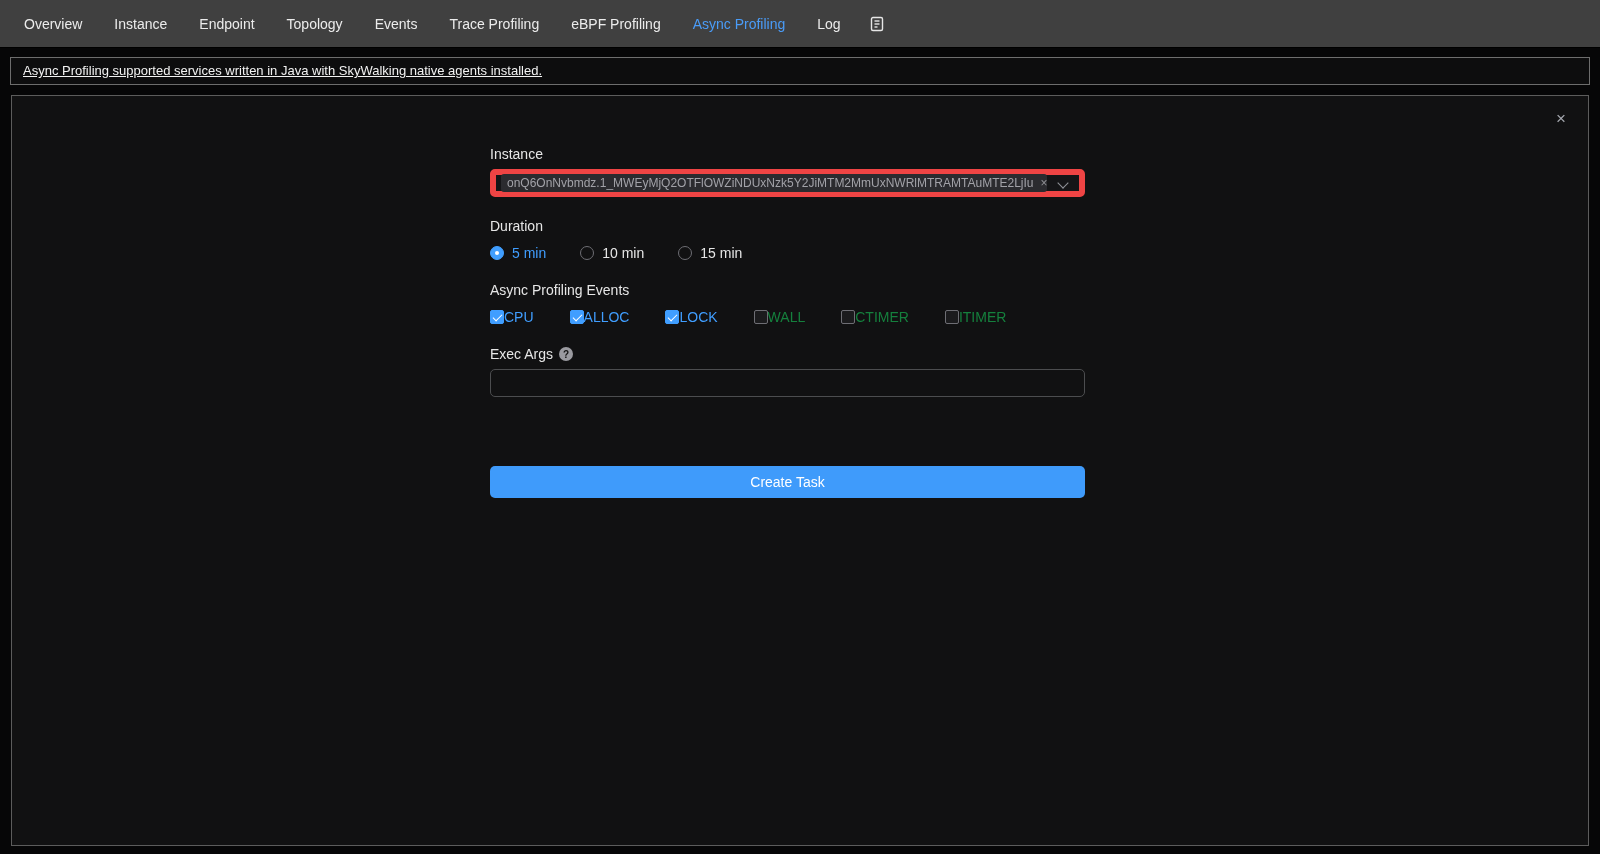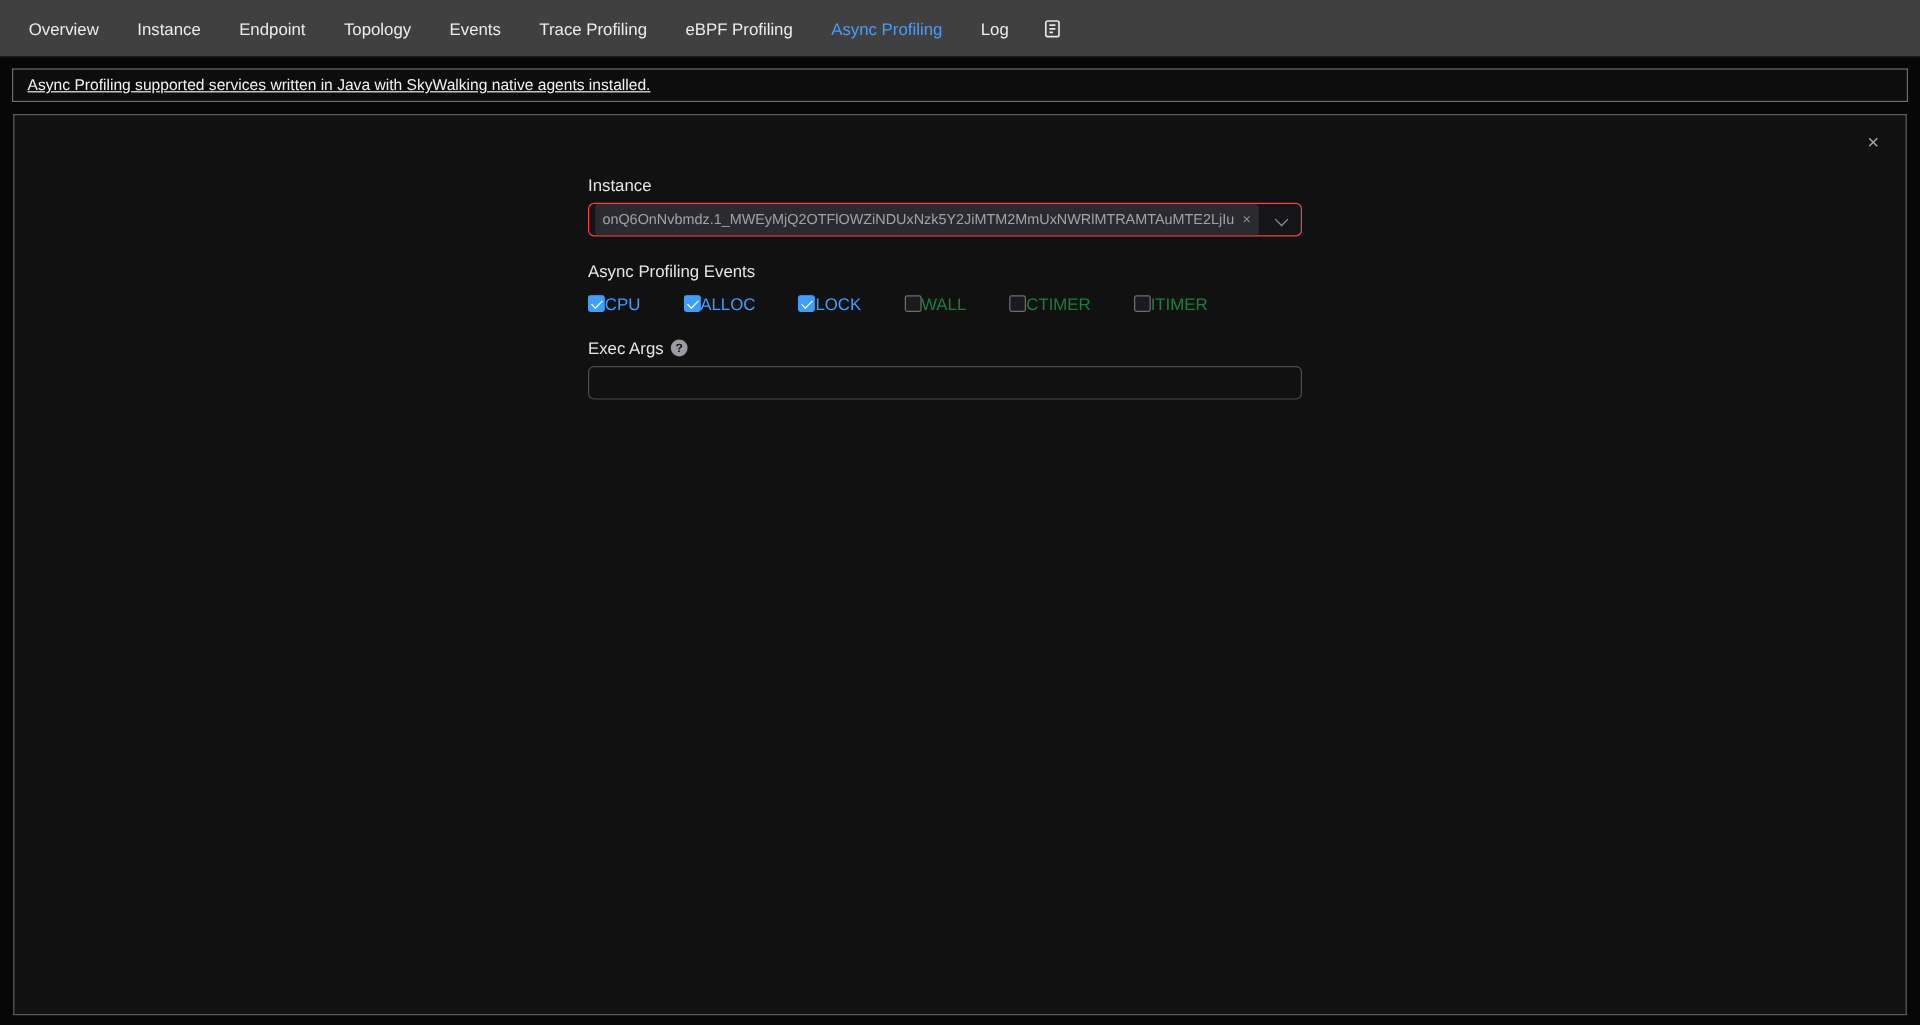--- a/index.html
+++ b/index.html
@@ -82,24 +82,25 @@
     margin-bottom:7px;
     display:flex;
     align-items:center;
     gap:6px;
   }
   .section { margin-bottom:21px; }
 
   
   .select {
     height:28px;
-    border:1px solid #ef4444;
+    border:6px solid #ef4444;
     border-radius:5px;
     background:#151517;
     display:flex;
+    align-items:center;
     padding:0 32px 0 5px;
     position:relative;
     cursor:pointer;
   }
   .tag {
     background:#2b2b2f;
     color:#a2a2a8;
     font-size:12px;
     line-height:18px;
     padding:0 6px;
@@ -251,20 +252,37 @@
       <div class="select">
         <span class="tag">
           <span>onQ6OnNvbmdz.1_MWEyMjQ2OTFlOWZiNDUxNzk5Y2JiMTM2MmUxNWRlMTRAMTAuMTE2LjIu</span>
           <span class="tag-close">×</span>
         </span>
         <span class="chevron"></span>
       </div>
     </div>
 
     
+    <div class="section">
+      <div class="field-label">Duration</div>
+      <div class="radio-row">
+        <div class="radio on">
+          <span class="radio-dot"></span>
+          <span class="radio-label">5 min</span>
+        </div>
+        <div class="radio off">
+          <span class="radio-dot"></span>
+          <span class="radio-label">10 min</span>
+        </div>
+        <div class="radio off">
+          <span class="radio-dot"></span>
+          <span class="radio-label">15 min</span>
+        </div>
+      </div>
+    </div>
 
     
     <div class="section">
       <div class="field-label">Async Profiling Events</div>
       <div class="check-row">
         <div class="check on">
           <span class="cb"></span>
           <span class="check-label">CPU</span>
         </div>
         <div class="check on">
@@ -293,15 +311,16 @@
     
     <div class="section">
       <div class="field-label">
         <span>Exec Args</span>
         <span class="help-icon">?</span>
       </div>
       <input class="text-input" type="text" placeholder="" value="" style="">
     </div>
 
     
+    <button class="create-btn">Create Task</button>
 
   </div>
 </div>
 
 </body></html>

